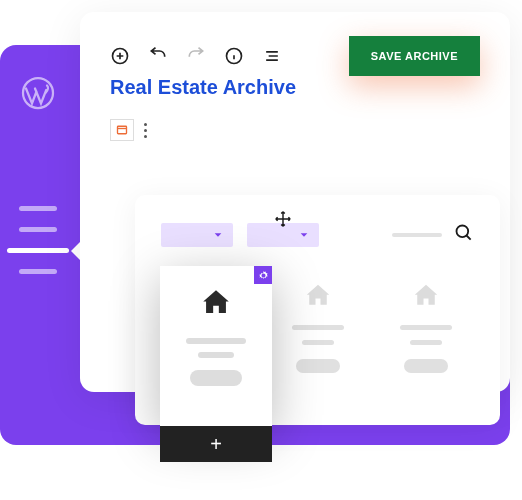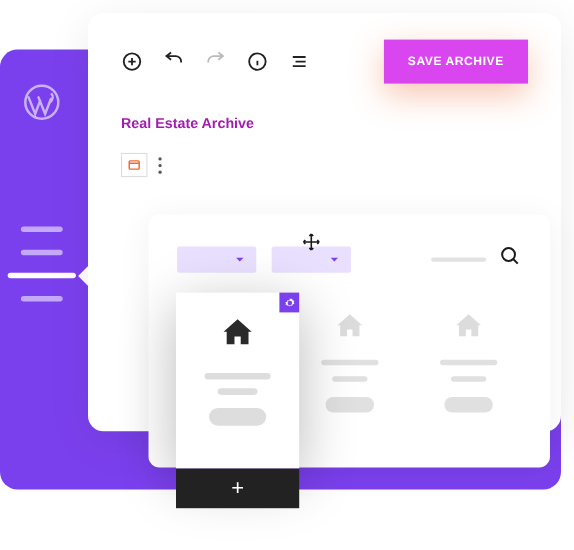--- a/index.html
+++ b/index.html
@@ -19,23 +19,23 @@
     .active-notch { position: absolute; right: -12px; top: -7px; width: 0; height: 0; border-top: 10px solid transparent; border-bottom: 10px solid transparent; border-right: 10px solid #fff; }
     
     .main-panel { position: absolute; left: 80px; top: 12px; width: 430px; height: 380px; background: #fff; border-radius: 14px; box-shadow: 0 8px 40px rgba(0,0,0,0.08); padding: 24px 30px; }
     
     .toolbar { display: flex; align-items: center; justify-content: space-between; }
     .toolbar-left { display: flex; align-items: center; gap: 18px; }
     .toolbar-icon { width: 20px; height: 20px; display: flex; align-items: center; justify-content: center; color: #222; }
     .toolbar-icon.disabled { color: #bbb; }
     .toolbar-icon svg { width: 20px; height: 20px; }
     
-    .save-btn { background: #d946ef; color: #fff; border: none; padding: 14px 22px; font-size: 11px; font-weight: 700; letter-spacing: 0.5px; cursor: pointer; box-shadow: 0 10px 30px rgba(237,108,54,0.4); }
-    
-    .page-title { font-size: 13px; font-weight: 800; color: #a21caf; margin-top: 28px; }
+    .save-btn { background: #15803d; color: #fff; border: none; padding: 14px 22px; font-size: 11px; font-weight: 700; letter-spacing: 0.5px; cursor: pointer; box-shadow: 0 10px 30px rgba(237,108,54,0.4); }
+    
+    .page-title { font-size: 20px; font-weight: 800; color: #1d4ed8; }
     
     .block-controls { display: flex; align-items: center; gap: 8px; margin-top: 20px; }
     .ctrl-box { width: 24px; height: 22px; border: 1px solid #ddd; display: flex; align-items: center; justify-content: center; }
     .ctrl-box svg { width: 12px; height: 12px; }
     .dots { display: flex; flex-direction: column; gap: 3px; margin-left: 2px; }
     .dots span { width: 3px; height: 3px; background: #555; border-radius: 50%; }
     
     .preview-panel { position: absolute; left: 135px; top: 195px; width: 365px; height: 230px; background: #fff; border-radius: 10px; box-shadow: 0 4px 30px rgba(0,0,0,0.06); padding: 28px 26px 14px; }
     
     .filter-row { display: flex; align-items: center; gap: 14px; }

